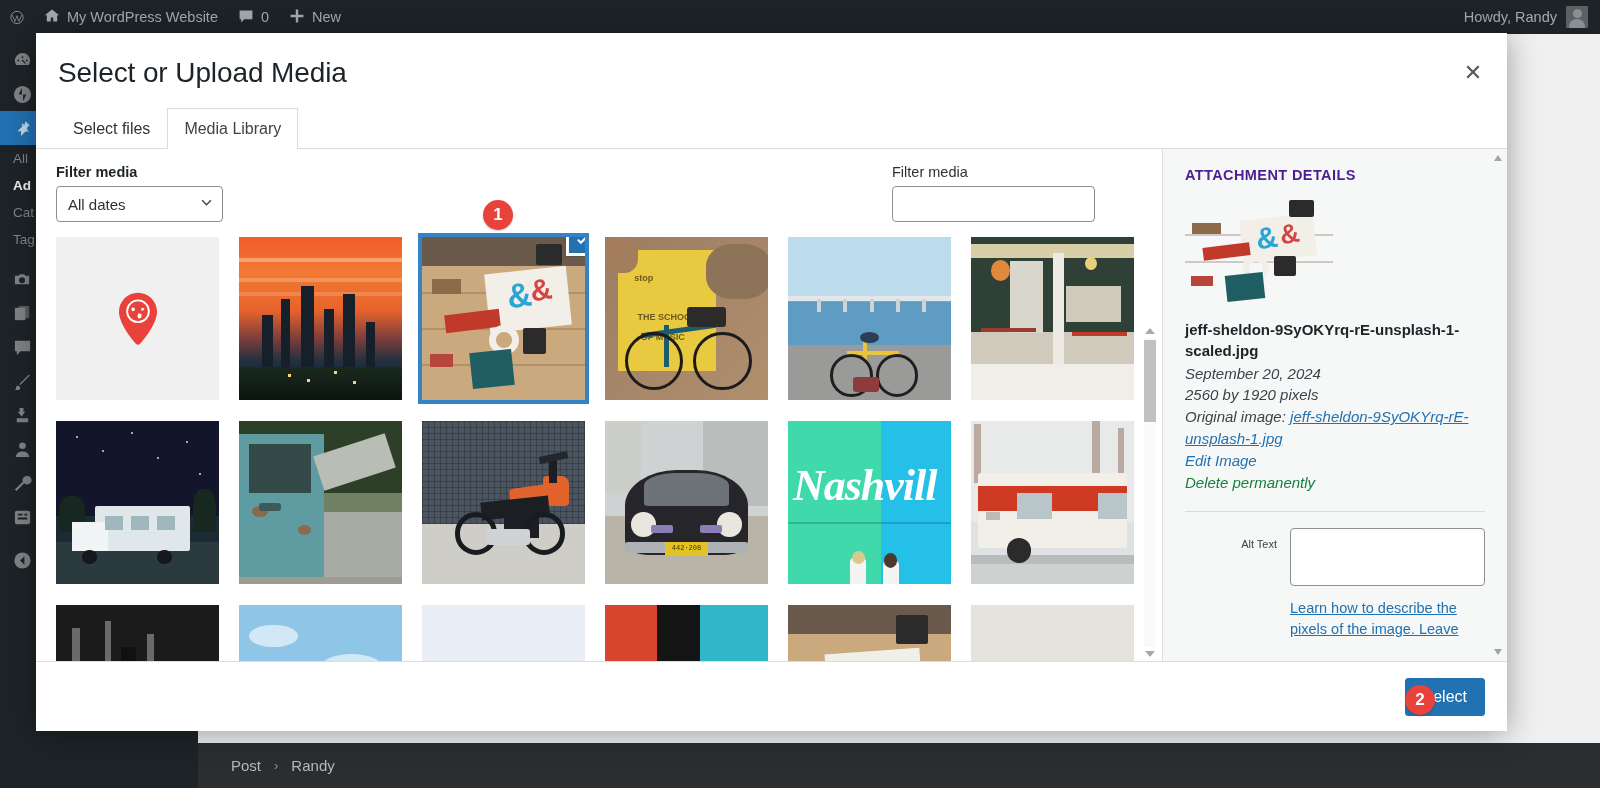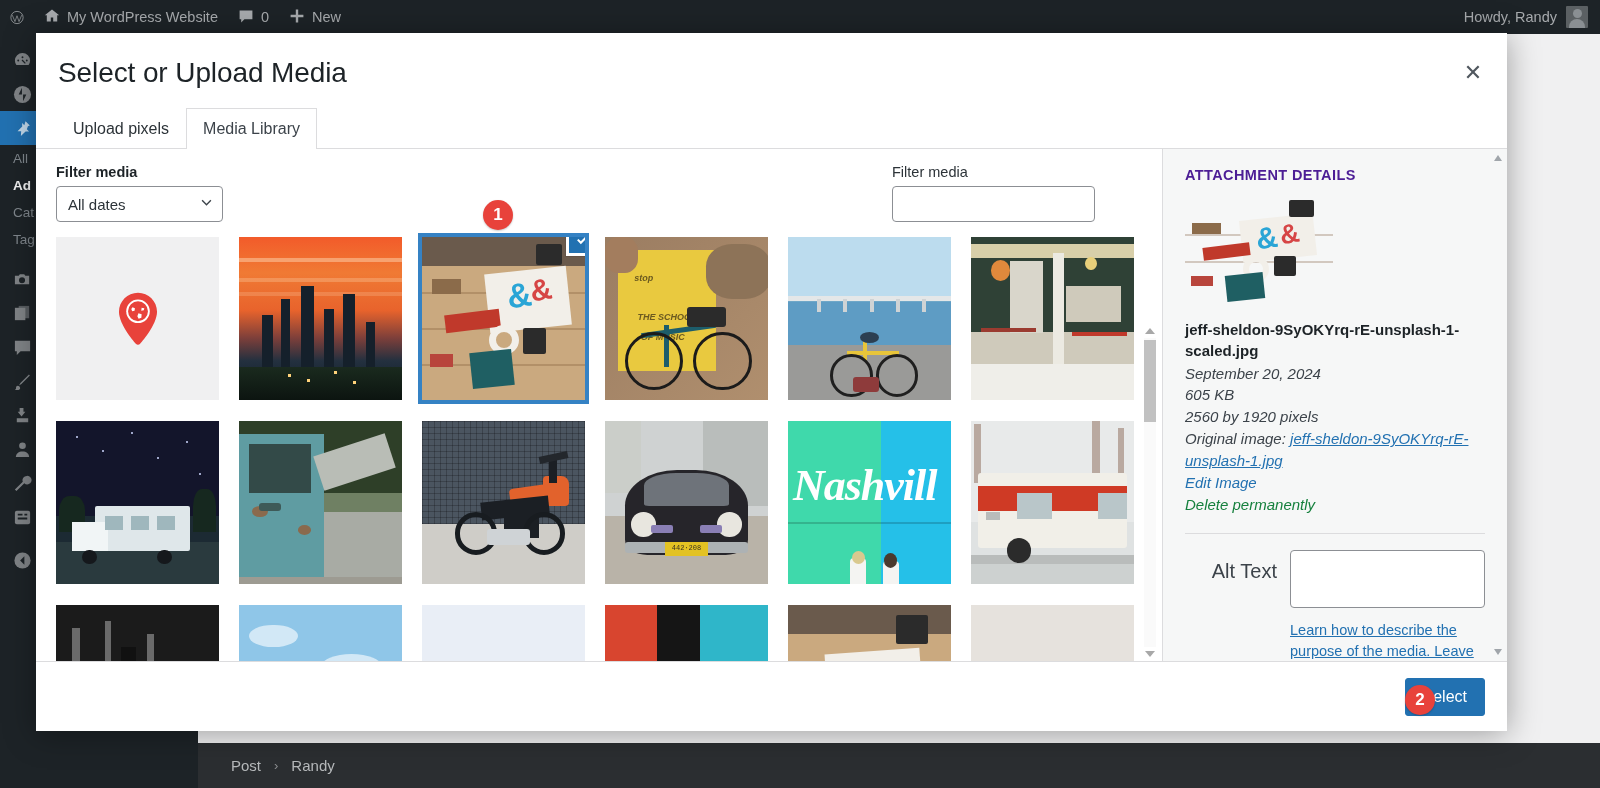--- a/index.html
+++ b/index.html
@@ -136,21 +136,21 @@
     text-transform: uppercase; margin-bottom: 14px;
   }
   .det-thumb { width: 148px; height: 110px; overflow: hidden; position: relative; margin-bottom: 12px; }
   .det-filename { font-size: 15px; font-weight: 700; color: #1d2327; line-height: 1.42; margin-bottom: 1px; }
   .det-meta { font-size: 15px; color: #3c434a; line-height: 1.46; font-style: italic; }
   .det-link { color: #2271b1; text-decoration: underline; cursor: pointer; }
   .det-link.block { display: block; text-decoration: none; }
   .det-link.danger { color: #15803d; text-decoration: none; }
   .det-divider { height: 1px; background: #dcdcde; margin: 17px 0 16px 0; }
   .alt-row { display: flex; gap: 13px; align-items: flex-start; }
-  .alt-label { font-size: 20px; color: #3c434a; width: 92px; text-align: right; padding-top: 10px; }
+  .alt-label { font-size: 11px; color: #3c434a; width: 92px; text-align: right; padding-top: 10px; }
   .alt-col { flex: 1; }
   textarea.alt-input {
     width: 100%; height: 58px; border: 1px solid #8c8f94; border-radius: 4px;
     resize: none; font-family: "Liberation Sans", sans-serif; font-size: 14px; padding: 6px 8px;
   }
   .alt-help { margin-top: 8px; font-size: 14.5px; color: #2271b1; line-height: 1.45; }
   .alt-help u { text-decoration: underline; }
 
   .det-scrollbar { position: absolute; right: 2px; top: 0; bottom: 0; width: 14px; }
   .det-sb-arrow { position: absolute; left: 3px; width: 0; height: 0; }
@@ -193,21 +193,21 @@
   .sc-desk { background: linear-gradient(#6a5a4c 0 18%, #caa97f 18% 100%); }
   .sc-desk .plank { position:absolute; left:0; right:0; background: rgba(120,80,45,.28); height:2px; }
   .sc-desk .tee { position:absolute; background:#f2efe9; }
   .sc-desk .amp { position:absolute; font-weight:700; color:#fff; }
   .sc-desk .swirlC { position:absolute; border-radius:50%; }
   .sc-desk .pennant { position:absolute; background:#c0392b; }
   .sc-desk .book { position:absolute; background:#1f5f63; }
   .sc-desk .cam { position:absolute; background:#2b2b2b; border-radius:2px; }
   .sc-desk .blk { position:absolute; background:#8b6b4a; }
 
-  .sc-bikeyellow { background: linear-gradient(135deg,#9b7d62,#b08f6e); font-style: italic; }
+  .sc-bikeyellow { background: linear-gradient(135deg,#9b7d62,#b08f6e); }
   .sc-bikeyellow .wall { position:absolute; background:#e9c93f; }
   .sc-bikeyellow .rock { position:absolute; background:#8d7358; border-radius:40%; }
   .sc-bikeyellow .frame { position:absolute; background:#1c5d6b; }
   .sc-bikeyellow .wheel { position:absolute; border:3px solid #1b1b1b; border-radius:50%; background:transparent; }
   .sc-bikeyellow .txt { position:absolute; color:#6b5a20; font-weight:700; font-size:9px; }
 
   .sc-bridge { background: linear-gradient(#bcdcee 0 36%, #6fa7c8 36% 40%, #5e9cc4 40% 66%, #9a9a98 66% 100%); }
   .sc-bridge .deck { position:absolute; left:0; right:0; height:5px; background:#e4e7e8; top:36%; }
   .sc-bridge .pier { position:absolute; width:4px; background:#cfd3d5; top:38%; height:8%; }
   .sc-bridge .ybike { position:absolute; background:#e8c53a; }
@@ -436,21 +436,21 @@
     <span>Randy</span>
   </div>
 </div>
 
 <div class="modal">
 
   <div class="modal-head">
     <div class="modal-title">Select or Upload Media</div>
     <button class="modal-close">✕</button>
     <div class="tabs">
-      <button class="tab">Upload pixels</button>
+      <button class="tab">Select files</button>
       <button class="tab active">Media Library</button>
     </div>
   </div>
 
   <div class="modal-body">
 
     <div class="media-pane">
 
       <div class="toolbar">
         <div class="tb-group">
@@ -734,38 +734,37 @@
             <div class="book" style="left:28%;top:70%;width:26%;height:24%;transform:rotate(-6deg);"></div>
             <div class="cam" style="left:70%;top:3%;width:17%;height:15%;"></div>
             <div class="cam" style="left:60%;top:54%;width:15%;height:18%;"></div>
             <div class="blk" style="left:5%;top:24%;width:19%;height:10%;"></div>
             <div class="blk" style="left:4%;top:72%;width:15%;height:9%;background:#b8453c;"></div>
           </div>
         </div>
 
         <div class="det-filename">jeff-sheldon-9SyOKYrq-rE-unsplash-1-scaled.jpg</div>
         <div class="det-meta">September 20, 2024</div>
-        <div class="det-meta">605 KB</div>
         <div class="det-meta">2560 by 1920 pixels</div>
         <div class="det-meta">
           <span>Original image:</span>
           <span class="det-link">jeff-sheldon-9SyOKYrq-rE-unsplash-1.jpg</span>
         </div>
         <div class="det-meta det-link block">Edit Image</div>
         <div class="det-meta det-link danger">Delete permanently</div>
 
         <div class="det-divider"></div>
 
         <div class="alt-row">
           <div class="alt-label">Alt Text</div>
           <div class="alt-col">
             <textarea class="alt-input" style=""></textarea>
             <div class="alt-help">
               <u>Learn how to describe the</u><br>
-              <u>purpose of the media. Leave</u>
+              <u>pixels of the image. Leave</u>
             </div>
           </div>
         </div>
       </div>
 
       <div class="det-scrollbar">
         <div class="det-sb-arrow up"></div>
         <div class="det-sb-arrow down"></div>
       </div>
     </div>

